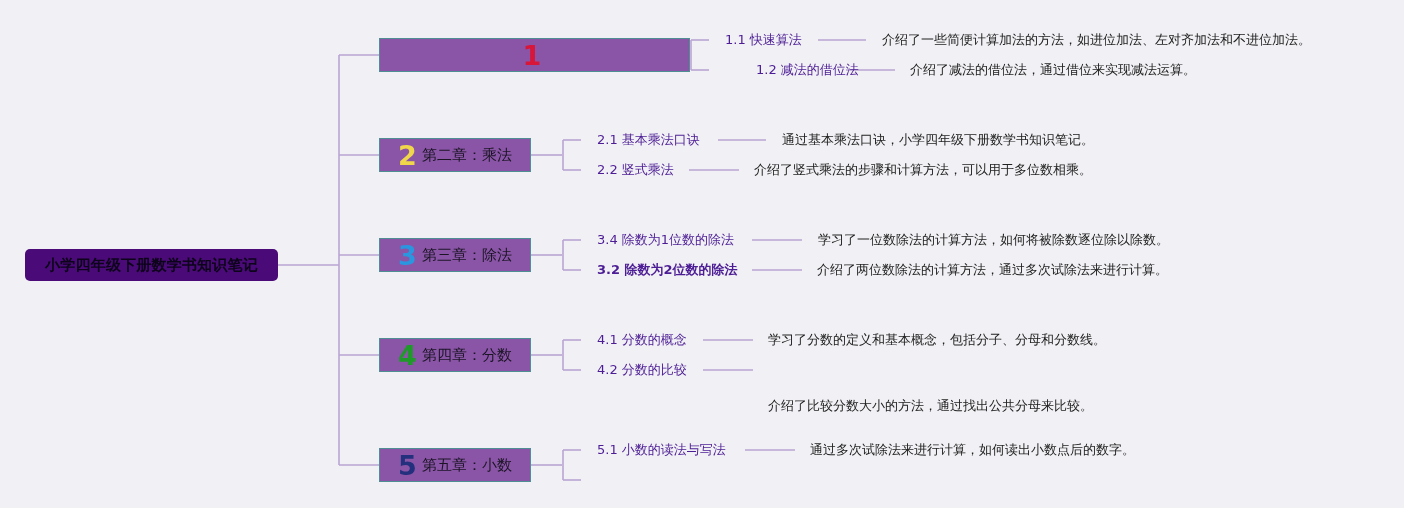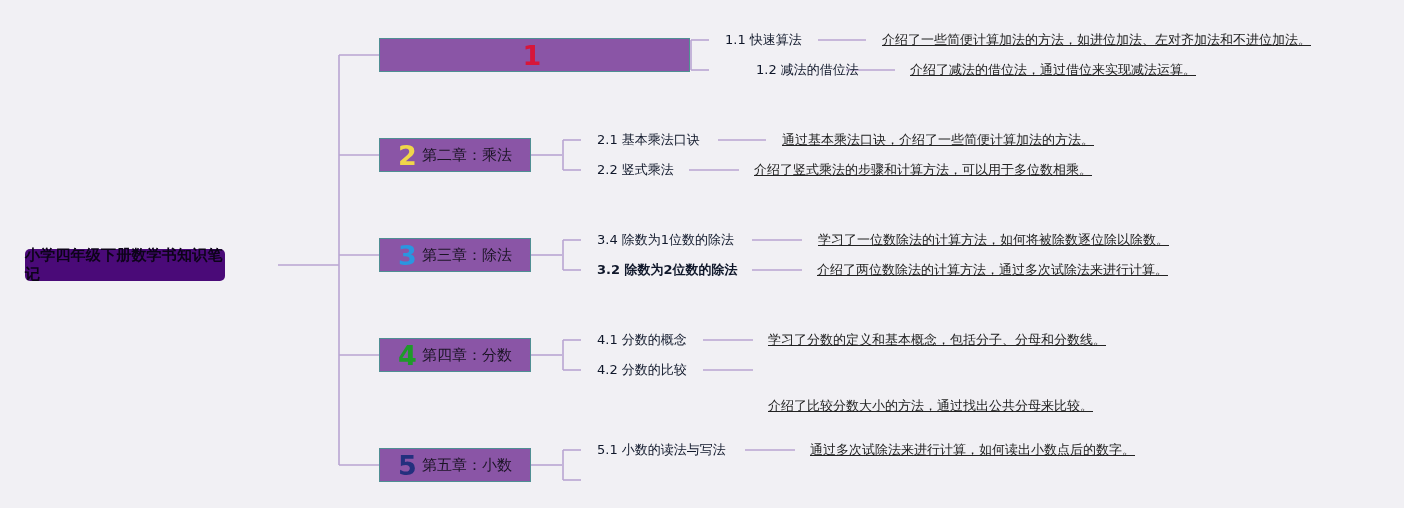--- a/index.html
+++ b/index.html
@@ -1,29 +1,29 @@
 <!DOCTYPE html>
 <html><head>
 <meta charset="utf-8">
 <style>
   html, body { margin:0; padding:0; }
   body { width:1404px; height:508px; background:#f1f0f4; position:relative; overflow:hidden;
          font-family:"DejaVu Sans", "Liberation Sans", sans-serif; }
   #lines { position:absolute; left:0; top:0; width:1404px; height:508px; }
-  .root { position:absolute; left:25px; top:249px; width:200px; height:32px; background:#4a0a78;
+  .root { position:absolute; left:25px; top:249px; width:253px; height:32px; background:#4a0a78;
           border-radius:5px; color:#0c0418; font-weight:bold; font-size:15px;
           display:flex; align-items:center; justify-content:center; letter-spacing:0.2px; }
   .chapter { position:absolute; left:379px; width:152px; height:34px; background:#8a55a6;
              border:1px solid #4f8f93; box-sizing:border-box; display:flex; align-items:center;
              justify-content:center; color:#1a1424; font-size:15px; white-space:nowrap; }
   .chapter.wide { width:311px; }
   .num { font-family:"DejaVu Sans", sans-serif; font-weight:bold; font-size:27px; margin-right:5px;
          line-height:1; }
-  .sub { position:absolute; font-size:13px; color:#0f172a; white-space:nowrap; line-height:16px; }
-  .desc { position:absolute; font-size:13px; color:#222; white-space:nowrap; line-height:16px;text-decoration:underline; }
+  .sub { position:absolute; font-size:13px; color:#4c1d95; white-space:nowrap; line-height:16px; }
+  .desc { position:absolute; font-size:13px; color:#222; white-space:nowrap; line-height:16px; }
 </style>
 </head>
 <body>
 
 <svg id="lines">
     <line x1="278" y1="265" x2="339" y2="265" stroke="#b9a5d2" stroke-width="1.6"></line>
     <line x1="339" y1="55" x2="339" y2="465" stroke="#b9a5d2" stroke-width="1.6"></line>
     <line x1="339" y1="55" x2="379" y2="55" stroke="#b9a5d2" stroke-width="1.6"></line>
     <line x1="690" y1="55" x2="690" y2="55" stroke="#b9a5d2" stroke-width="1.6"></line>
     <line x1="691" y1="40" x2="691" y2="70" stroke="#b9a5d2" stroke-width="1.6"></line>
@@ -70,21 +70,21 @@
     </div>
     <div class="sub" style="left: 725px; top: 32px;">1.1 快速算法</div>
     <div class="desc" style="left: 882px; top: 32px;">介绍了一些简便计算加法的方法，如进位加法、左对齐加法和不进位加法。</div>
     <div class="sub" style="left: 725px; top: 62px; margin-left: 31px;">1.2 减法的借位法</div>
     <div class="desc" style="left: 910px; top: 62px;">介绍了减法的借位法，通过借位来实现减法运算。</div>
     <div class="chapter" style="top: 138px;">
       <span class="num" style="color: rgb(240, 214, 74);">2</span>
       <span>第二章：乘法</span>
     </div>
     <div class="sub" style="left: 597px; top: 132px; text-align: center;">2.1 基本乘法口诀</div>
-    <div class="desc" style="left: 782px; top: 132px;">通过基本乘法口诀，介绍了一些简便计算加法的方法。</div>
+    <div class="desc" style="left: 782px; top: 132px;">通过基本乘法口诀，小学四年级下册数学书知识笔记。</div>
     <div class="sub" style="left: 597px; top: 162px;">2.2 竖式乘法</div>
     <div class="desc" style="left: 754px; top: 162px;">介绍了竖式乘法的步骤和计算方法，可以用于多位数相乘。</div>
     <div class="chapter" style="top: 238px;">
       <span class="num" style="color: rgb(42, 150, 224);">3</span>
       <span>第三章：除法</span>
     </div>
     <div class="sub" style="left: 597px; top: 232px;">3.4 除数为1位数的除法</div>
     <div class="desc" style="left: 818px; top: 232px;">学习了一位数除法的计算方法，如何将被除数逐位除以除数。</div>
     <div class="sub" style="left: 597px; top: 262px; font-weight: bold;">3.2 除数为2位数的除法</div>
     <div class="desc" style="left: 817px; top: 262px;">介绍了两位数除法的计算方法，通过多次试除法来进行计算。</div>

